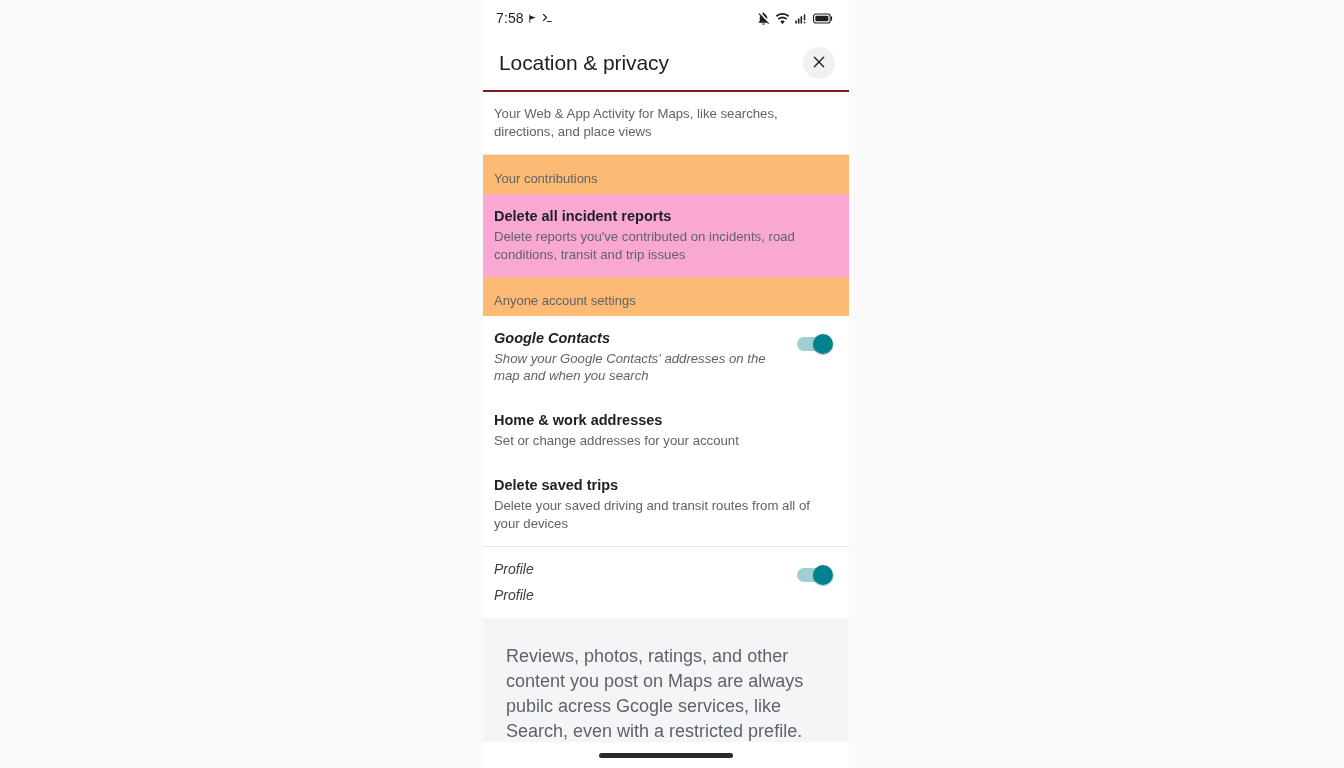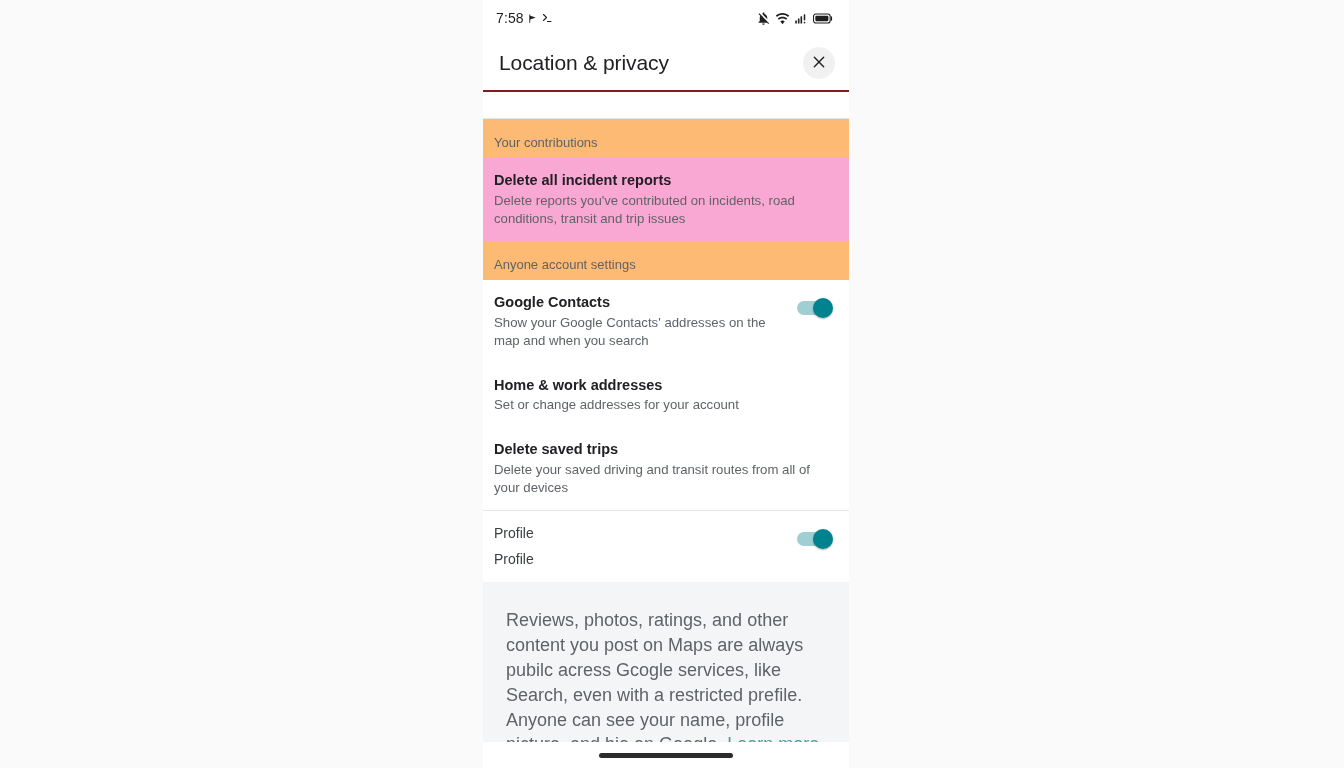--- a/index.html
+++ b/index.html
@@ -103,20 +103,21 @@
     position: relative;
   }
   .row.selected {
     background: #f9a8d4;
   }
   .row.with-toggle {
     display: flex;
     align-items: flex-start;
     justify-content: space-between;
     gap: 10px;
+    font-style: italic;
   }
   .row-text { flex: 1; min-width: 0; }
   .row-title {
     font-size: 14.5px;
     font-weight: bold;
     color: #202124;
     line-height: 1.3;
     margin: 0 0 2px 0;
   }
   .row-title.plain {
@@ -268,20 +269,21 @@
         <svg width="16" height="16" viewBox="0 0 24 24" fill="none" stroke="#202124" stroke-width="2.1" stroke-linecap="round">
             <path d="M5 5l14 14M19 5L5 19"></path>
           </svg>
       </span>
     </button>
   </div>
 
   <div class="scroll">
 
     <div class="row">
+      <div class="row-sub">Your Web &amp; App Activity for Maps, like searches, directions, and place views</div>
     </div>
 
     <div class="divider"></div>
 
     <div class="section-label">Your contributions</div>
 
     <div class="row selected">
       <div class="row-title">Delete all incident reports</div>
       <div class="row-sub">Delete reports you've contributed on incidents, road conditions, transit and trip issues</div>
     </div>

